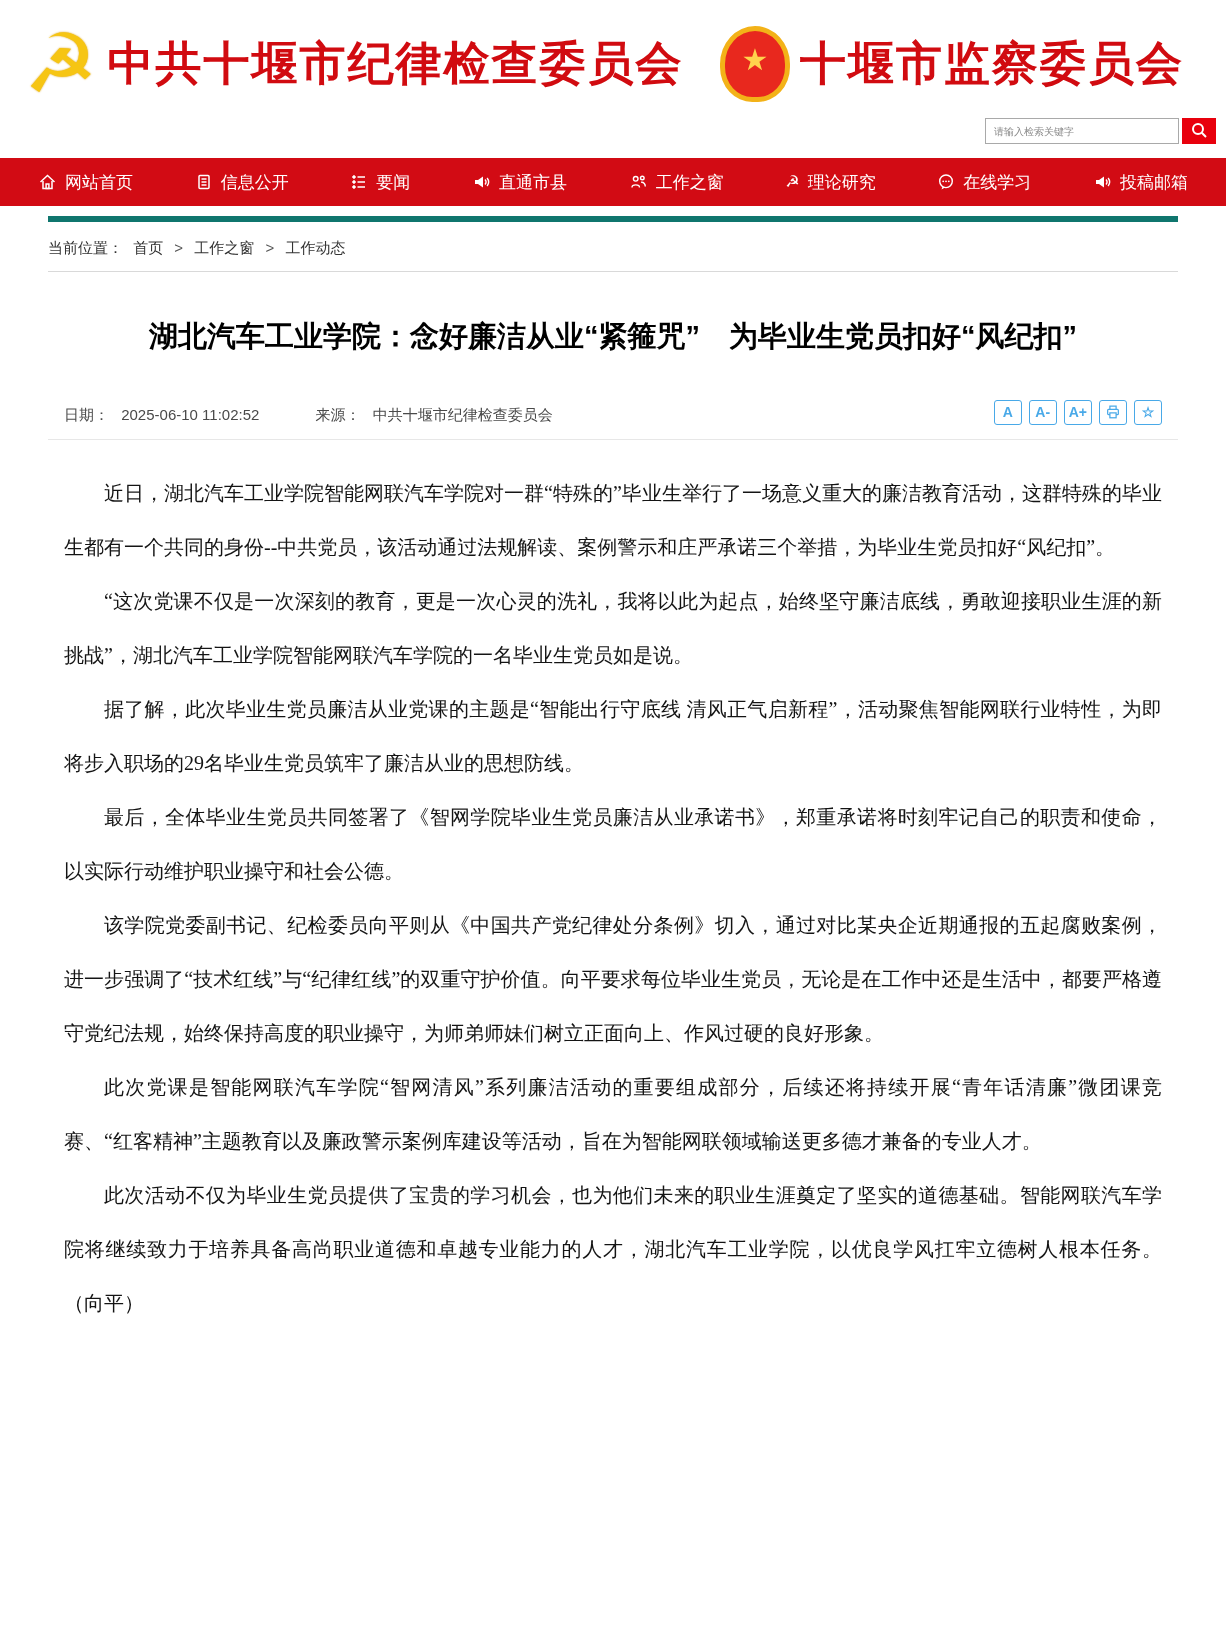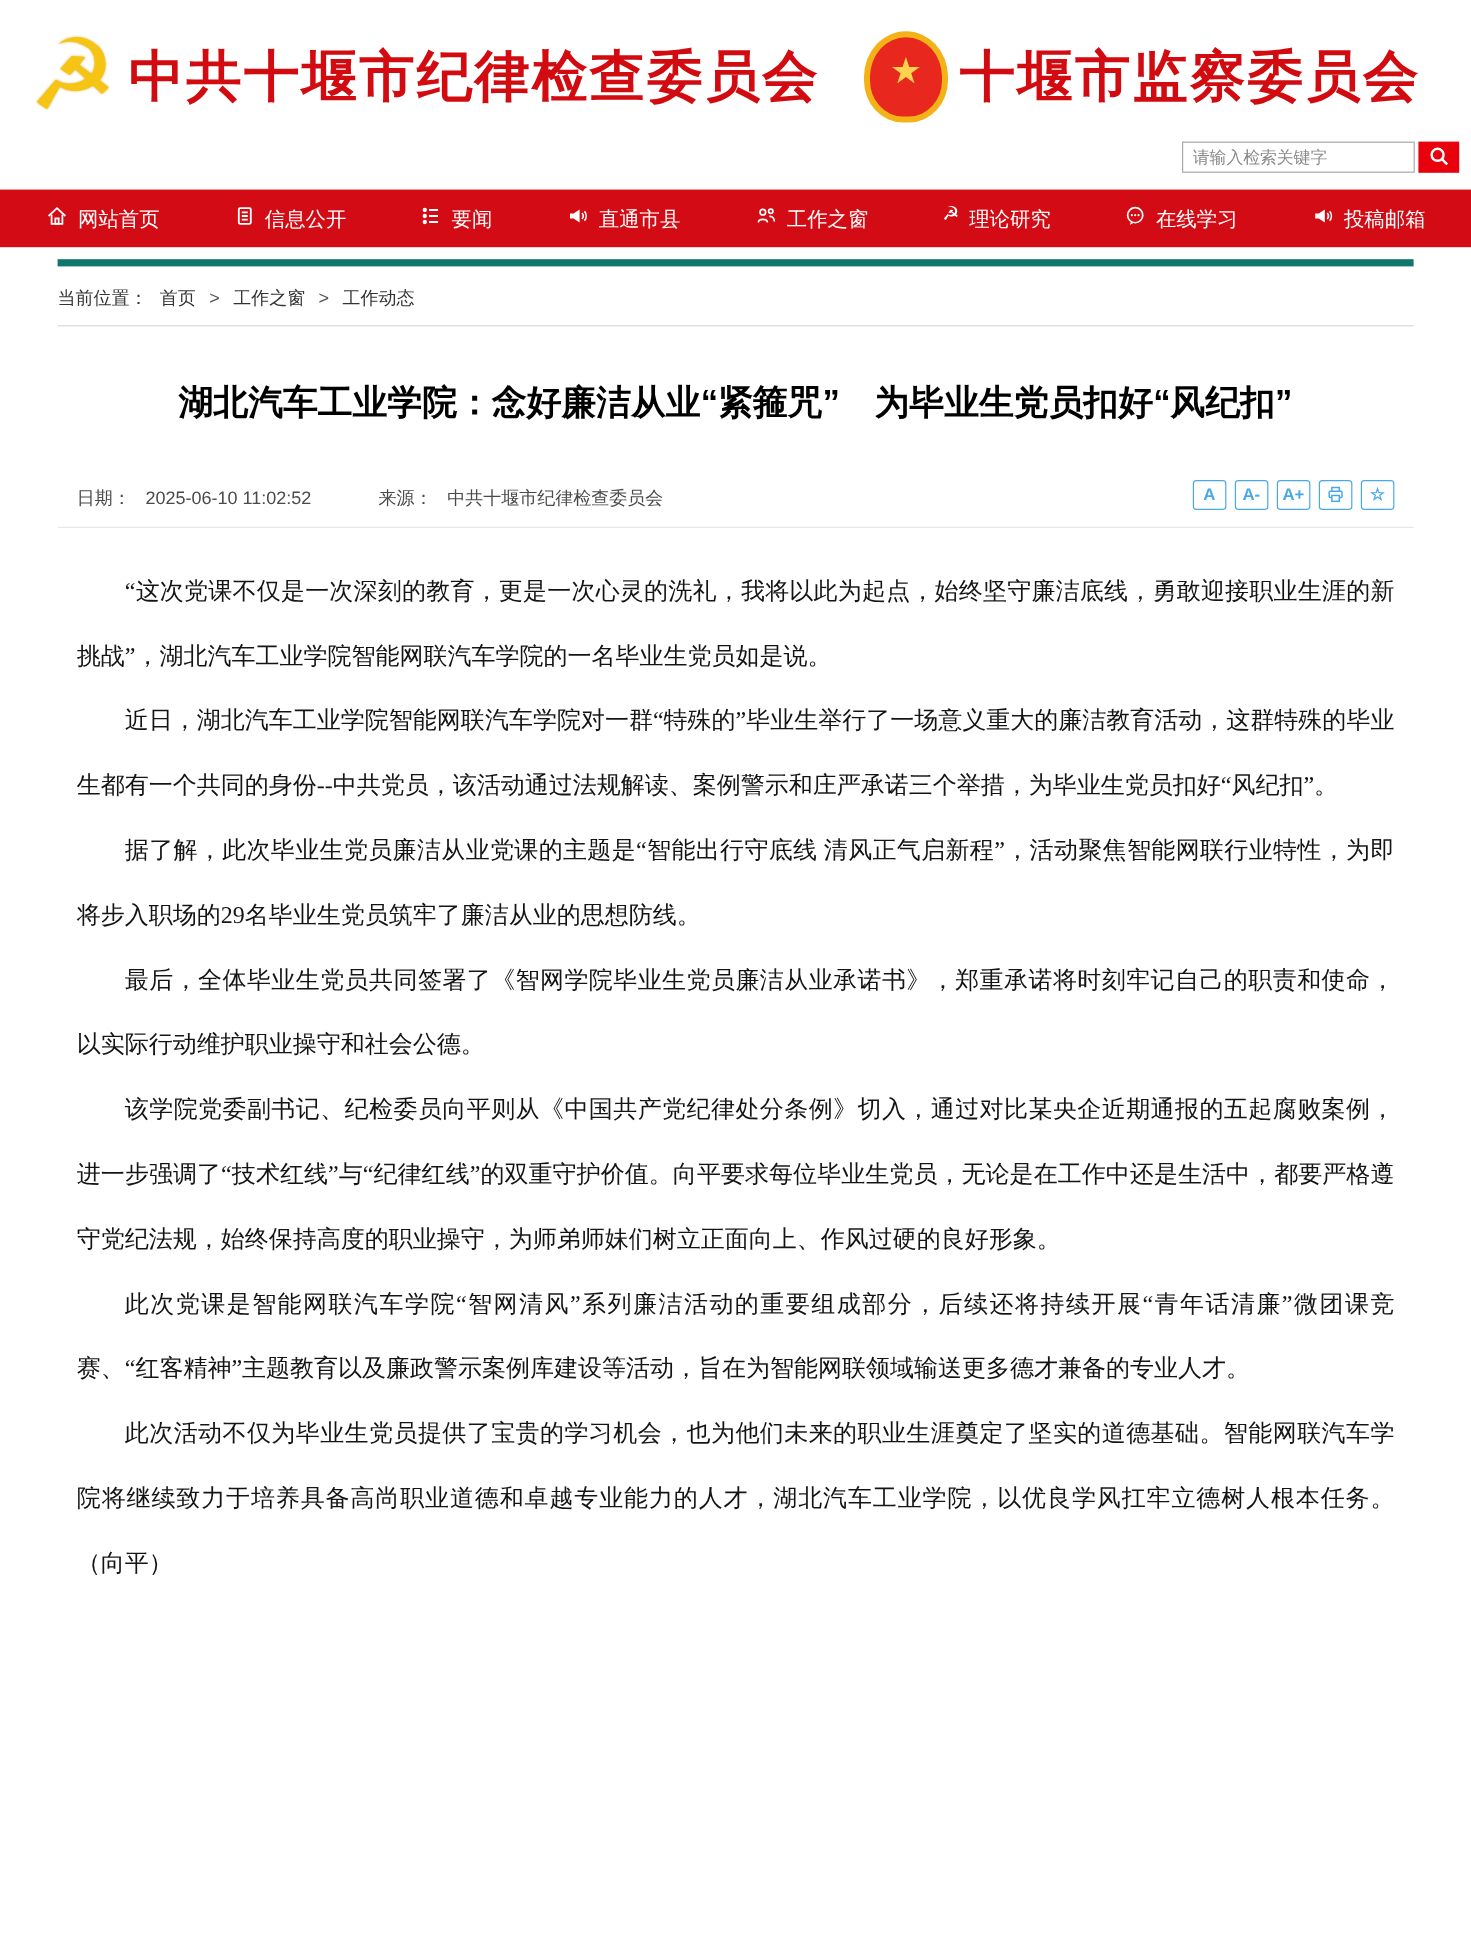--- a/index.html
+++ b/index.html
@@ -16,29 +16,29 @@
   .site-title { margin:0; color:#d10b10; font-weight:bold; font-size:46px;
     letter-spacing:2px; font-family:"Liberation Serif","DejaVu Serif",serif; white-space:nowrap; }
   .national-emblem { width:70px; height:76px; border-radius:50% 50% 46% 46%;
     background:#e8281e; border:5px solid #f3b218; display:flex; align-items:center;
     justify-content:center; box-sizing:border-box; }
   .national-emblem .star { color:#ffd34d; font-size:30px; line-height:1; margin-top:-8px; }
   
   .search-row { display:flex; justify-content:flex-end; align-items:center;
     padding:4px 10px 14px 0; gap:3px; }
   .search-input { width:176px; height:24px; border:1px solid #a9a9a9; padding:0 8px;
-    font-size:14px; color:#333; outline:none; }
+    font-size:10px; color:#333; outline:none; }
   .search-input::placeholder { color:#8a8a8a; }
   .search-btn { width:34px; height:26px; background:#e8000d; border:none; display:flex;
     align-items:center; justify-content:center; cursor:pointer; padding:0; }
   
   .navbar { height:48px; background:#d20b14; display:flex; align-items:center;
     justify-content:space-between; padding:0 38px; }
   .nav-item { color:#fff; font-size:17px; text-decoration:none; display:flex;
-    gap:8px; white-space:nowrap; cursor:pointer; }
+    align-items:center; gap:8px; white-space:nowrap; cursor:pointer; }
   .nav-item svg { display:block; }
   .glyph-icon { font-size:16px; line-height:1; color:#fff; }
   
   .content { margin:10px 16px 0; padding:0 32px; }
   .breadcrumb { font-size:15px; color:#333; padding:17px 0 13px;
     border-top:6px solid #0f766e; border-bottom:1px solid #d9d9d9; }
   .breadcrumb a { color:#333; text-decoration:none; cursor:pointer; }
   .breadcrumb .sep { margin:0 7px; color:#555; }
   .crumb-label { margin-right:6px; }
   .article-title { text-align:center; font-size:29px; font-weight:bold; color:#000;
@@ -201,22 +201,22 @@
             </svg>
           </span>
         </button>
         <button class="tool-btn">
           <span>☆</span>
         </button>
       </div>
     </div>
 
     <article class="body-text">
+      <p>近日，湖北汽车工业学院智能网联汽车学院对一群“特殊的”毕业生举行了一场意义重大的廉洁教育活动，这群特殊的毕业生都有一个共同的身份--中共党员，该活动通过法规解读、案例警示和庄严承诺三个举措，为毕业生党员扣好“风纪扣”。</p>
       <p>“这次党课不仅是一次深刻的教育，更是一次心灵的洗礼，我将以此为起点，始终坚守廉洁底线，勇敢迎接职业生涯的新挑战”，湖北汽车工业学院智能网联汽车学院的一名毕业生党员如是说。</p>
-      <p>近日，湖北汽车工业学院智能网联汽车学院对一群“特殊的”毕业生举行了一场意义重大的廉洁教育活动，这群特殊的毕业生都有一个共同的身份--中共党员，该活动通过法规解读、案例警示和庄严承诺三个举措，为毕业生党员扣好“风纪扣”。</p>
       <p>据了解，此次毕业生党员廉洁从业党课的主题是“智能出行守底线 清风正气启新程”，活动聚焦智能网联行业特性，为即将步入职场的29名毕业生党员筑牢了廉洁从业的思想防线。</p>
       <p>最后，全体毕业生党员共同签署了《智网学院毕业生党员廉洁从业承诺书》，郑重承诺将时刻牢记自己的职责和使命，以实际行动维护职业操守和社会公德。</p>
       <p>该学院党委副书记、纪检委员向平则从《中国共产党纪律处分条例》切入，通过对比某央企近期通报的五起腐败案例，进一步强调了“技术红线”与“纪律红线”的双重守护价值。向平要求每位毕业生党员，无论是在工作中还是生活中，都要严格遵守党纪法规，始终保持高度的职业操守，为师弟师妹们树立正面向上、作风过硬的良好形象。</p>
       <p>此次党课是智能网联汽车学院“智网清风”系列廉洁活动的重要组成部分，后续还将持续开展“青年话清廉”微团课竞赛、“红客精神”主题教育以及廉政警示案例库建设等活动，旨在为智能网联领域输送更多德才兼备的专业人才。</p>
       <p>此次活动不仅为毕业生党员提供了宝贵的学习机会，也为他们未来的职业生涯奠定了坚实的道德基础。智能网联汽车学院将继续致力于培养具备高尚职业道德和卓越专业能力的人才，湖北汽车工业学院，以优良学风扛牢立德树人根本任务。（向平）</p>
     </article>
 
   </main>
 </div>
 

